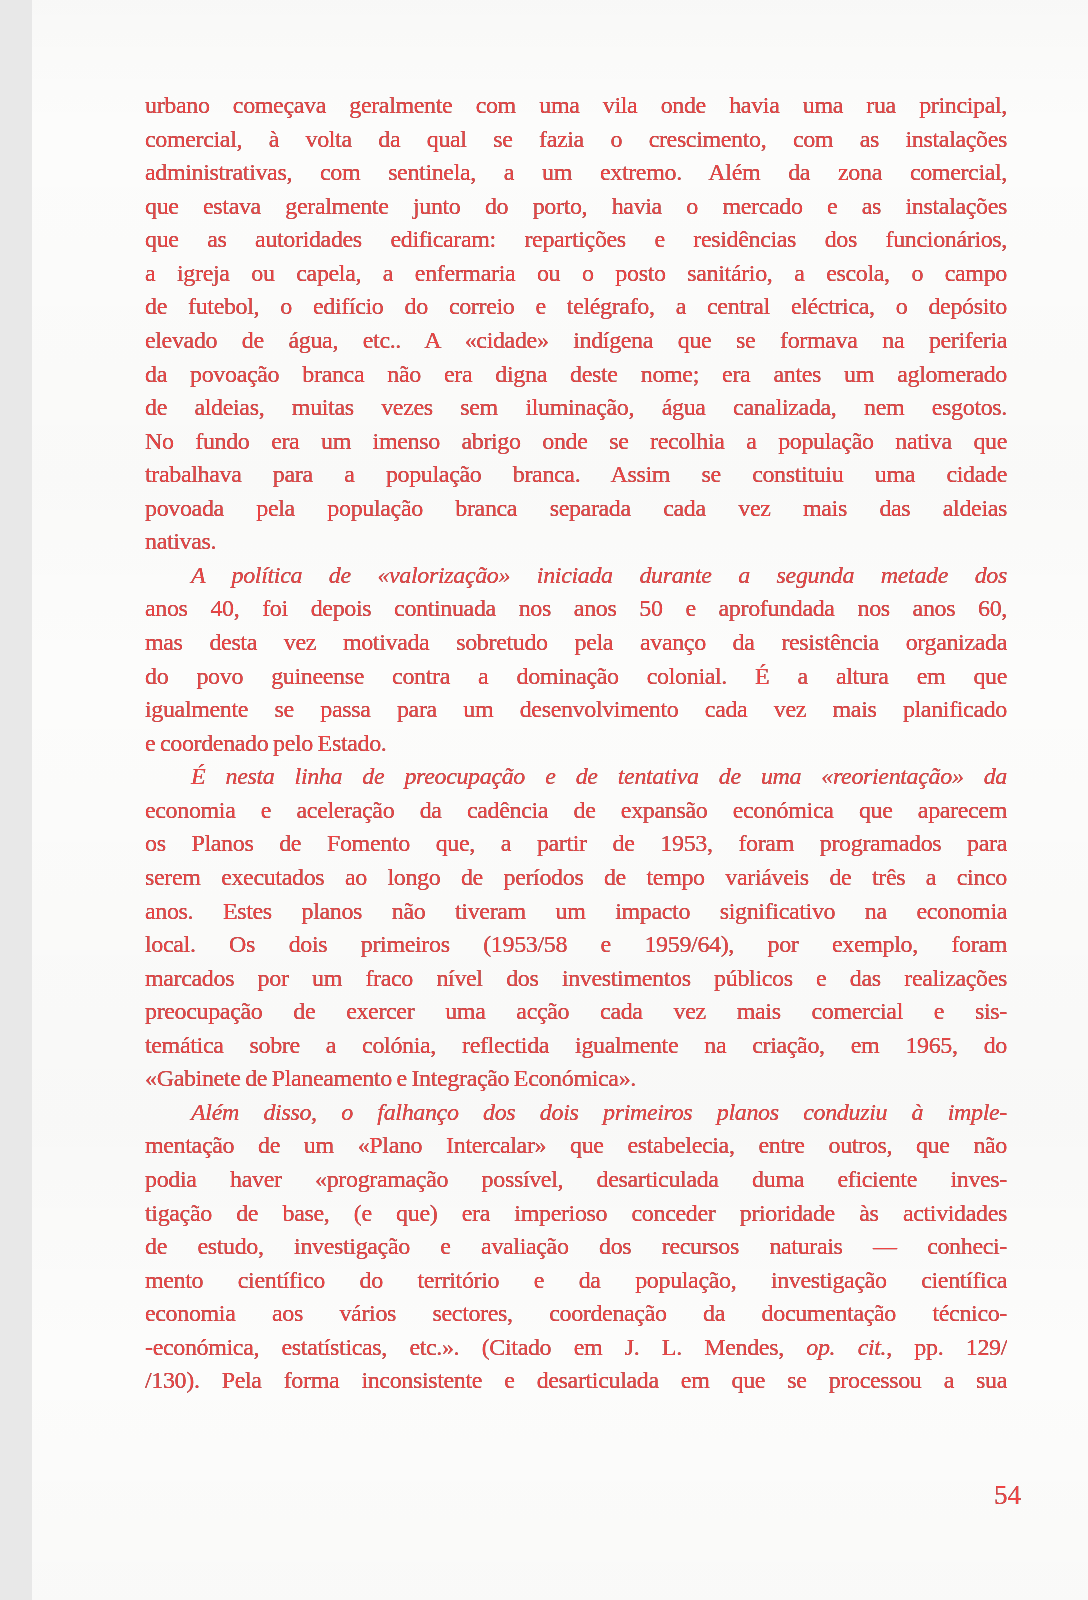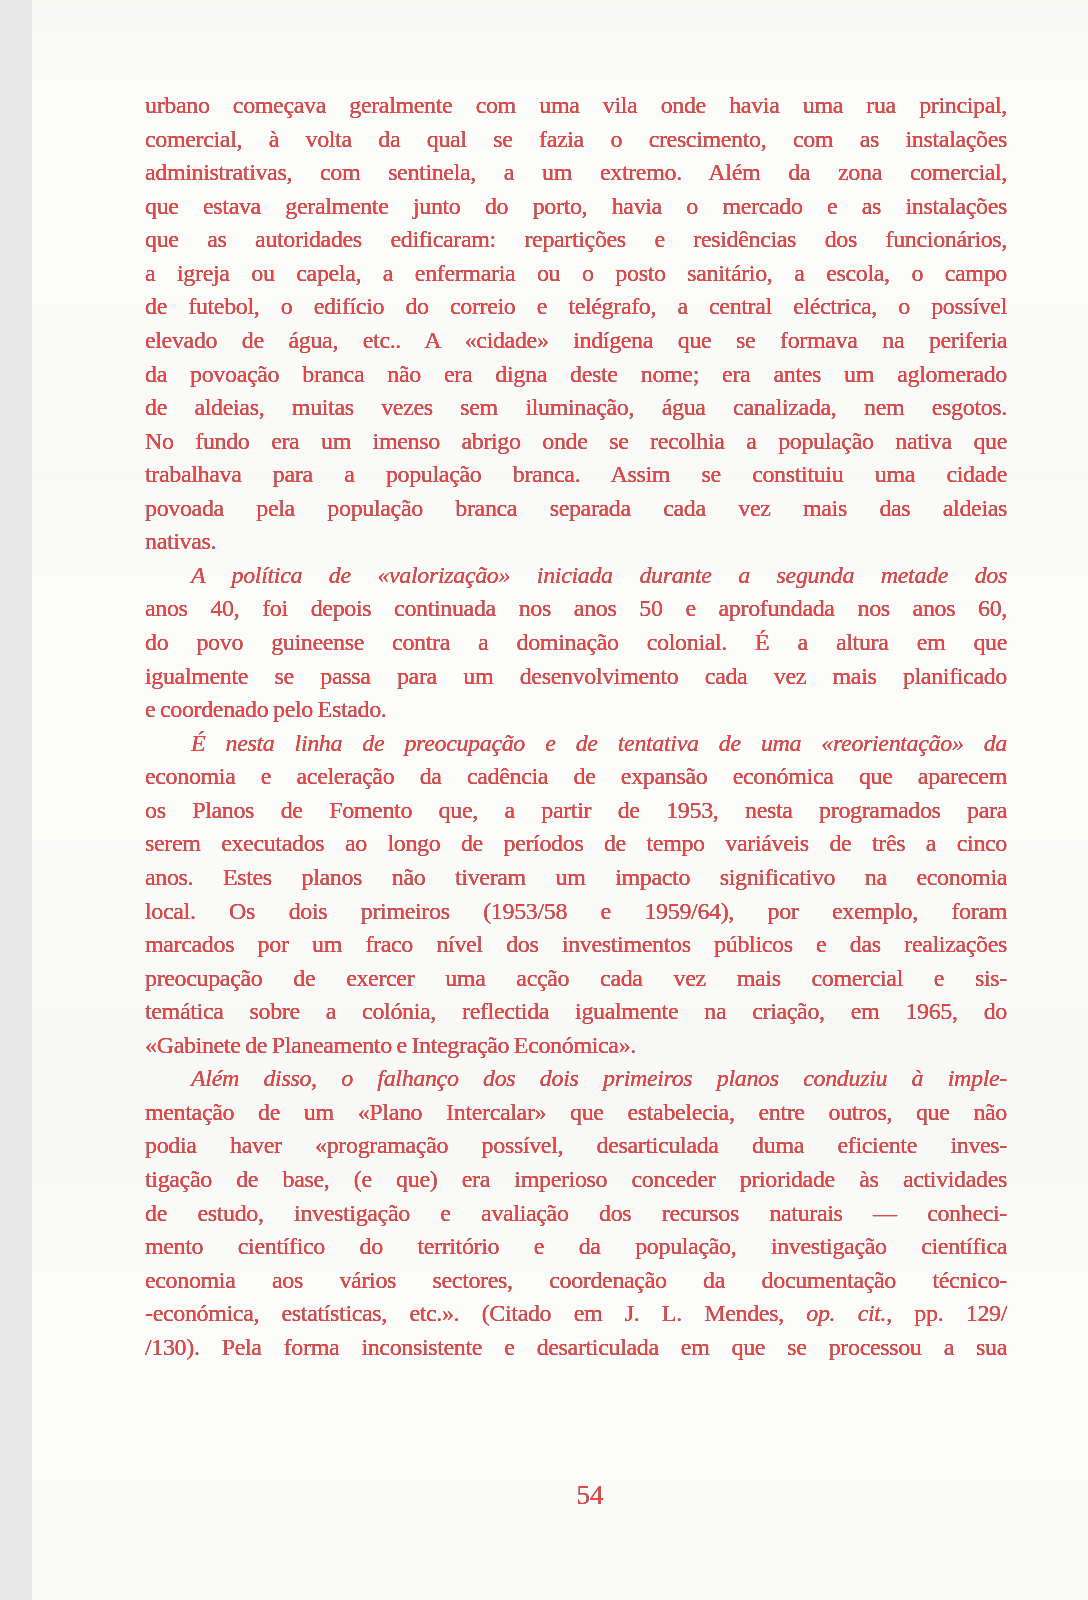--- a/index.html
+++ b/index.html
@@ -45,59 +45,60 @@
   .line.pfinal {
     text-align-last: left;
   }
   .line.indent { text-indent: 46px; font-style: italic; }
   .it { font-style: italic; }
   .page-number {
     position: absolute;
     left: 113px;
     top: 1480px;
     width: 862px;
-    text-align: center;
+    text-align: right;
     font-size: 27px;
     letter-spacing: 0;
     transform: translateX(14px);
     text-shadow: 0 0 0.6px rgba(10,10,10,0.85);
   }
 </style>
 </head>
 <body>
 
 <div class="page">
   <div class="text-block">
       <div class="paragraph">
         <div class="line"><span>urbano começava geralmente com uma vila onde havia uma rua principal,</span></div>
         <div class="line"><span>comercial, à volta da qual se fazia o crescimento, com as instalações</span></div>
         <div class="line"><span>administrativas, com sentinela, a um extremo. Além da zona comercial,</span></div>
         <div class="line"><span>que estava geralmente junto do porto, havia o mercado e as instalações</span></div>
         <div class="line"><span>que as autoridades edificaram: repartições e residências dos funcionários,</span></div>
         <div class="line"><span>a igreja ou capela, a enfermaria ou o posto sanitário, a escola, o campo</span></div>
-        <div class="line"><span>de futebol, o edifício do correio e telégrafo, a central eléctrica, o possível</span></div>
+        <div class="line"><span>de futebol, o edifício do correio e telégrafo, a central eléctrica, o depósito</span></div>
         <div class="line"><span>elevado de água, etc.. A «cidade» indígena que se formava na periferia</span></div>
         <div class="line"><span>da povoação branca não era digna deste nome; era antes um aglomerado</span></div>
         <div class="line"><span>de aldeias, muitas vezes sem iluminação, água canalizada, nem esgotos.</span></div>
         <div class="line"><span>No fundo era um imenso abrigo onde se recolhia a população nativa que</span></div>
         <div class="line"><span>trabalhava para a população branca. Assim se constituiu uma cidade</span></div>
         <div class="line"><span>povoada pela população branca separada cada vez mais das aldeias</span></div>
         <div class="line pfinal"><span>nativas.</span></div>
       </div>
       <div class="paragraph">
         <div class="line indent"><span>A política de «valorização» iniciada durante a segunda metade dos</span></div>
         <div class="line"><span>anos 40, foi depois continuada nos anos 50 e aprofundada nos anos 60,</span></div>
+        <div class="line"><span>mas desta vez motivada sobretudo pela avanço da resistência organizada</span></div>
         <div class="line"><span>do povo guineense contra a dominação colonial. É a altura em que</span></div>
         <div class="line"><span>igualmente se passa para um desenvolvimento cada vez mais planificado</span></div>
         <div class="line pfinal"><span>e coordenado pelo Estado.</span></div>
       </div>
       <div class="paragraph">
         <div class="line indent"><span>É nesta linha de preocupação e de tentativa de uma «reorientação» da</span></div>
         <div class="line"><span>economia e aceleração da cadência de expansão económica que aparecem</span></div>
-        <div class="line"><span>os Planos de Fomento que, a partir de 1953, nesta programados para</span></div>
+        <div class="line"><span>os Planos de Fomento que, a partir de 1953, foram programados para</span></div>
         <div class="line"><span>serem executados ao longo de períodos de tempo variáveis de três a cinco</span></div>
         <div class="line"><span>anos. Estes planos não tiveram um impacto significativo na economia</span></div>
         <div class="line"><span>local. Os dois primeiros (1953/58 e 1959/64), por exemplo, foram</span></div>
         <div class="line"><span>marcados por um fraco nível dos investimentos públicos e das realizações</span></div>
         <div class="line"><span>preocupação de exercer uma acção cada vez mais comercial e sis-</span></div>
         <div class="line"><span>temática sobre a colónia, reflectida igualmente na criação, em 1965, do</span></div>
         <div class="line pfinal"><span>«Gabinete de Planeamento e Integração Económica».</span></div>
       </div>
       <div class="paragraph">
         <div class="line indent"><span>Além disso, o falhanço dos dois primeiros planos conduziu à imple-</span></div>

